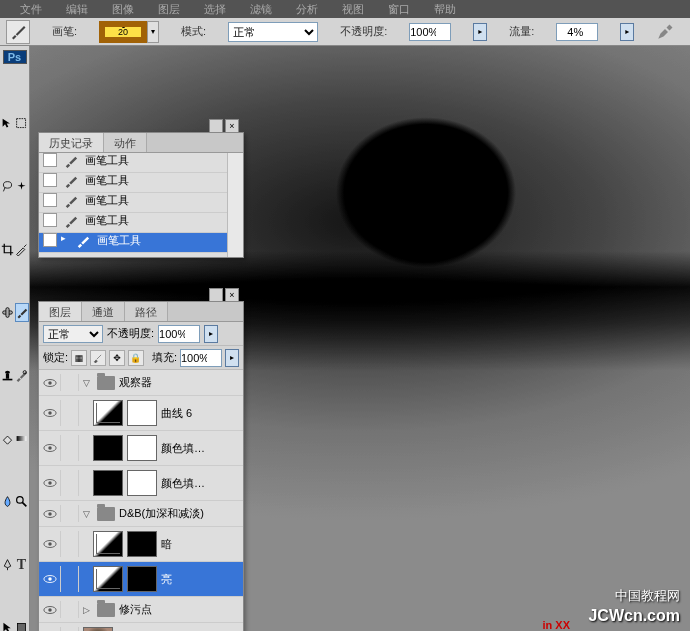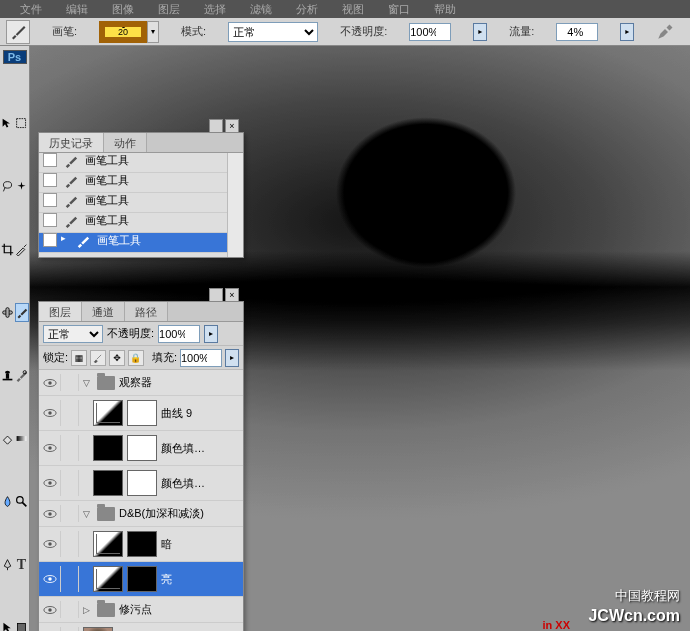--- a/index.html
+++ b/index.html
@@ -388,21 +388,21 @@
         <div class="eye-col">
             <svg class="eye-icon" viewBox="0 0 16 10">
               <ellipse cx="8" cy="5" rx="7" ry="4" fill="none" stroke="#555"></ellipse>
               <circle cx="8" cy="5" r="2" fill="#555"></circle>
             </svg>
           </div>
         <div class="link-col"></div>
         <div class="layer-content indent-1">
             <div class="thumb curves"></div>
             <div class="thumb"></div>
-            <span>曲线 9</span>
+            <span>曲线 6</span>
           </div>
       </div>
       <div class="layer-row">
         <div class="eye-col">
             <svg class="eye-icon" viewBox="0 0 16 10">
               <ellipse cx="8" cy="5" rx="7" ry="4" fill="none" stroke="#555"></ellipse>
               <circle cx="8" cy="5" r="2" fill="#555"></circle>
             </svg>
           </div>
         <div class="link-col"></div>

